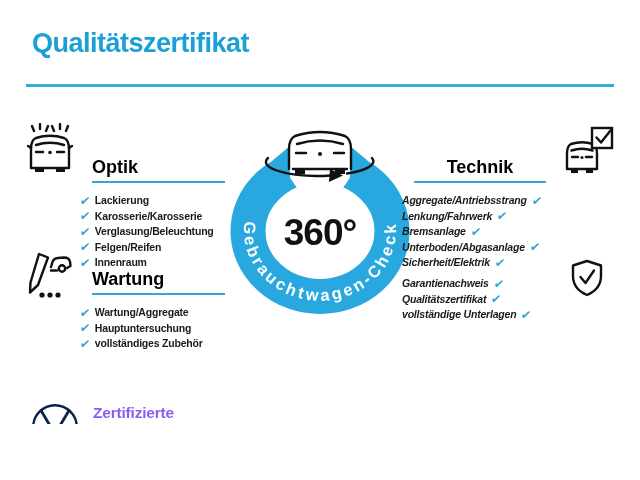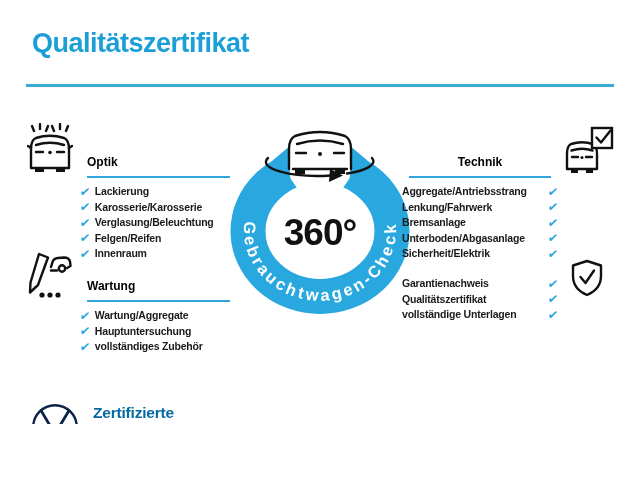--- a/index.html
+++ b/index.html
@@ -10,49 +10,49 @@
   .title{
     position:absolute;left:32px;top:28px;margin:0;
     font-size:27px;font-weight:bold;letter-spacing:-0.5px;color:#1b9fd6;
   }
   .rule{
     position:absolute;left:26px;top:84px;width:588px;height:3px;
     background:#3aaad9;z-index:3;
   }
   .section{position:absolute;z-index:2;}
   .section h2{
-    margin:7px;font-size:12px;font-weight:bold;color:#000;
+    margin:12px;font-size:18px;font-weight:bold;color:#000;
     padding-bottom:5px;border-bottom:2.5px solid #2fa7dc;line-height:18px;
   }
   .sec-right h2{text-align:center;}
   .items{margin-top:8px;display:flex;flex-direction:column;gap:4.5px;}
   .row{
     display:flex;align-items:center;gap:5px;
     font-size:10.5px;font-weight:bold;letter-spacing:-0.2px;
     color:#1a1a1a;line-height:11px;white-space:nowrap;
   }
-  .row.right{justify-content:space-between;}
+  .row.right{justify-content:flex-start;font-style:italic;}
   .check{
     color:#2aa4de;font-size:12px;font-weight:bold;line-height:10px;
     display:inline-block;transform:skewX(-8deg);
     font-family:"DejaVu Sans",sans-serif;
   }
   #sec-optik{left:80px;top:146px;width:157px;}
   #sec-technik{left:402px;top:146px;width:156px;}
-  #sec-wartung{left:80px;top:270px;width:157px;}
+  #sec-wartung{left:80px;top:258px;width:157px;}
   #sec-garantie{left:402px;top:270px;width:156px;}
   .icon{position:absolute;z-index:2;}
   #icon-optik{left:27px;top:123px;}
   #icon-technik{left:565px;top:126px;}
   #icon-wartung{left:26px;top:252px;}
   #icon-garantie{left:570px;top:259px;}
   .center-svg{position:absolute;left:0;top:0;z-index:1;pointer-events:none;}
   .footer{position:absolute;left:31px;top:403px;display:flex;align-items:flex-start;gap:14px;z-index:2;}
   .footer-text{
-    margin:0;color:#0369a1;font-size:15.5px;font-weight:bold;line-height:20px;letter-spacing:-0.2px;
+    margin:0;color:#8b5cf6;font-size:15.5px;font-weight:bold;line-height:20px;letter-spacing:-0.2px;
   }
   .ic{stroke:#111;stroke-width:2.4;fill:none;stroke-linecap:round;stroke-linejoin:round;}
   .icf{fill:#111;stroke:none;}
   .vw{stroke:#0c2249;fill:none;stroke-linecap:round;stroke-linejoin:round;}
 </style>
 </head>
 <body>
 
 <div class="canvas">
 

